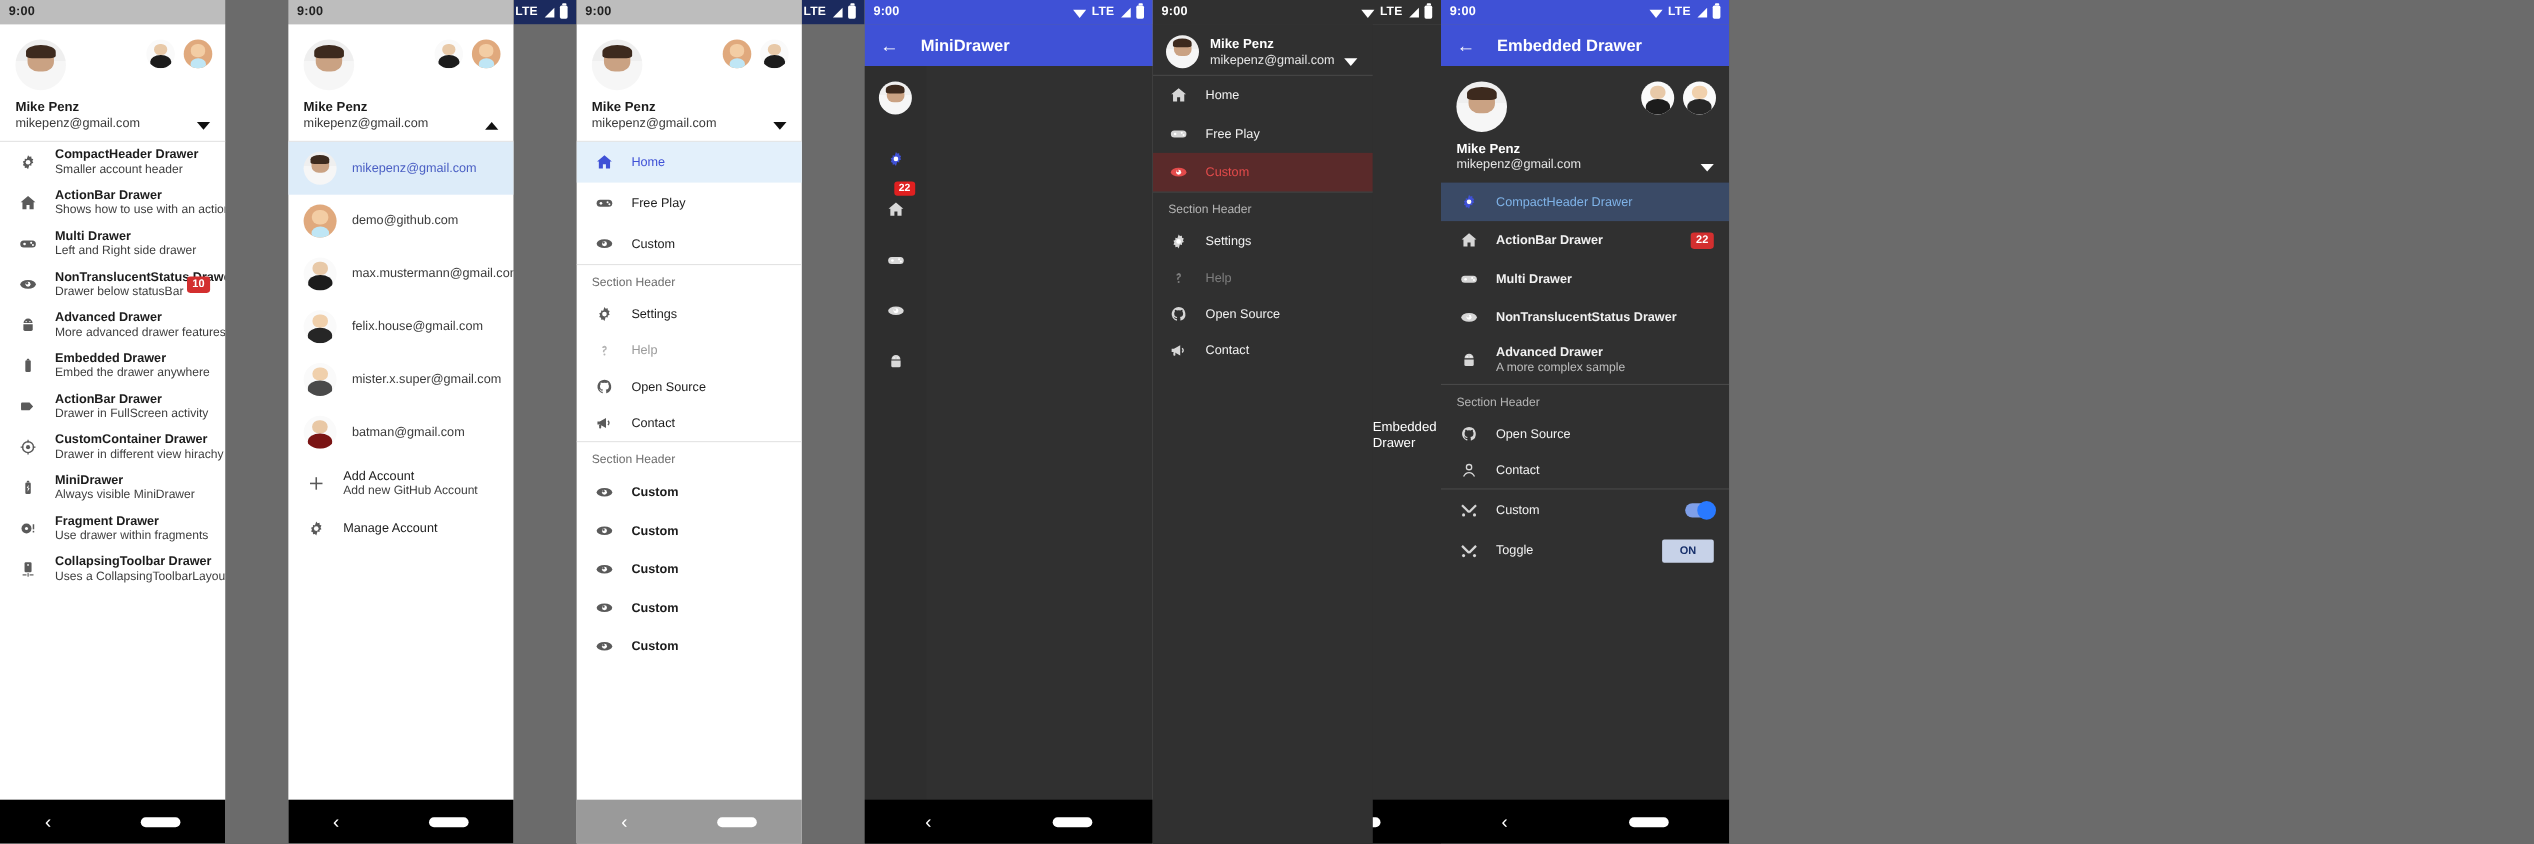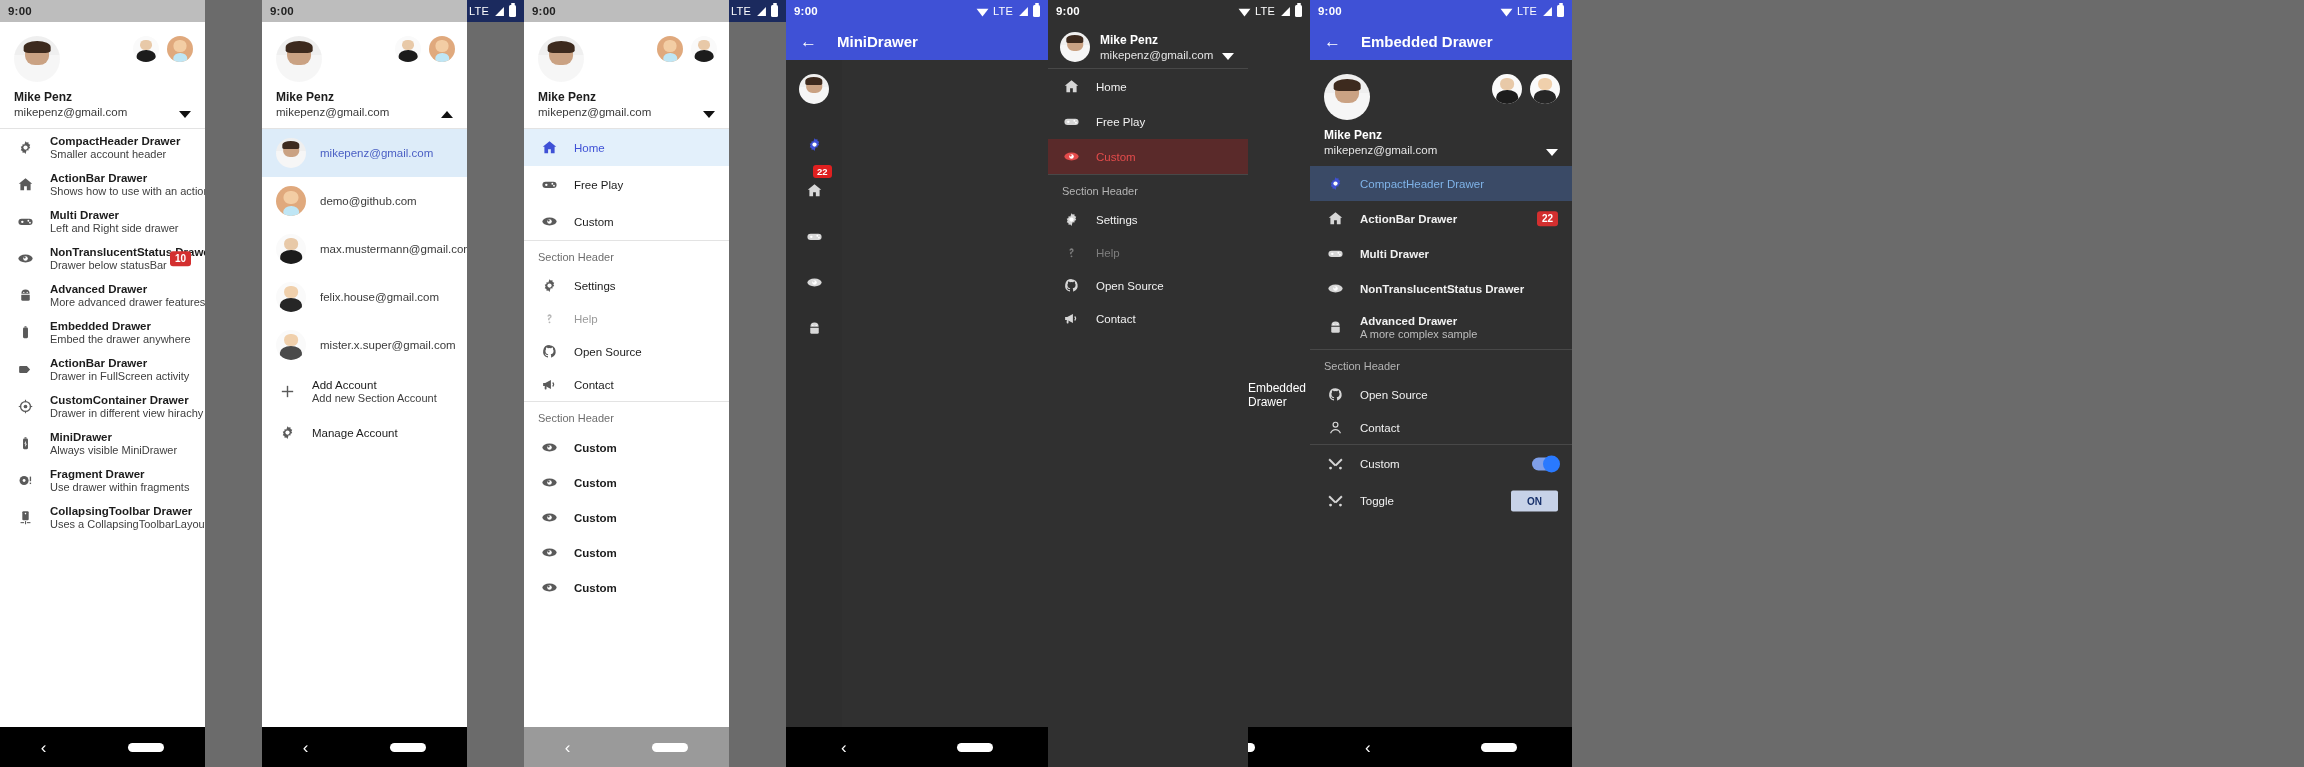--- a/index.html
+++ b/index.html
@@ -23,21 +23,21 @@
   .sb-light { background: #bdbdbd; color: #212121; }
   .sb-navy  { background: #1b2a5e; color: #fff; justify-content: flex-end; gap: 4px; }
   .sb-dark  { background: #303030; color: #fff; }
   .sb-blue  { background: #3f51d6; color: #fff; }
   .sb-spacer { flex: 1; }
   .sbicons { display: flex; align-items: center; gap: 4px; }
   .i-wifi { width: 13px; height: 11px; }
   .i-sig  { width: 12px; height: 11px; }
   .i-bat  { width: 7px; height: 12px; border-radius: 1.5px; background: currentColor; position: relative; }
   .i-bat::before { content:""; position:absolute; top:-2px; left:1.5px; width:4px; height:2px; background: currentColor; border-radius:1px;}
-  .lte { font-size: 11px; font-weight: 400; }
+  .lte { font-size: 11px; font-weight: 700; }
 
   
   .navbar { position: absolute; left: 0; right: 0; bottom: 0; height: 40px;
     display: flex; align-items: center; justify-content: space-around; }
   .navbar.black { background: #000; }
   .navbar.grey  { background: #9a9a9a; }
   .nav-back { color: #fff; font-size: 17px; line-height: 1; }
   .nav-pill { width: 36px; height: 9px; border-radius: 5px; background: #fff; }
 
   
@@ -357,32 +357,36 @@
             <span class="acct-mail">max.mustermann@gmail.com</span>
           </div>
           <div class="acct-row">
             <div class="av md face-felix"></div>
             <span class="acct-mail">felix.house@gmail.com</span>
           </div>
           <div class="acct-row">
             <div class="av md face-mister"></div>
             <span class="acct-mail">mister.x.super@gmail.com</span>
           </div>
+          <div class="acct-row">
+            <div class="av md face-batman"></div>
+            <span class="acct-mail">batman@gmail.com</span>
+          </div>
         </div>
       <div id="p2-actions">
           <div class="row" style="padding: 10px 14px;">
             <span class="ico">
               <svg width="17" height="17" viewBox="0 0 24 24" fill="currentColor">
                 <rect x="11" y="4" width="2" height="16"></rect>
                 <rect x="4" y="11" width="16" height="2"></rect>
               </svg>
             </span>
             <div class="txts">
               <div class="t1 n">Add Account</div>
-              <div class="t2">Add new Section Account</div>
+              <div class="t2">Add new GitHub Account</div>
             </div>
           </div>
           <div class="row" style="padding: 10px 14px;">
             <span class="ico">
               <svg width="17" height="17" viewBox="0 0 24 24" fill="currentColor">
                 <path d="M12 3l1.6 2.1 2.6-.5.1 2.6 2.4 1-1.2 2.3 1.2 2.3-2.4 1-.1 2.6-2.6-.5L12 21l-1.6-2.1-2.6.5-.1-2.6-2.4-1 1.2-2.3L5.3 11l2.4-1 .1-2.6 2.6.5z"></path>
                 <circle cx="12" cy="12" r="3" fill="#fff"></circle>
               </svg>
             </span>
             <div class="txts">

